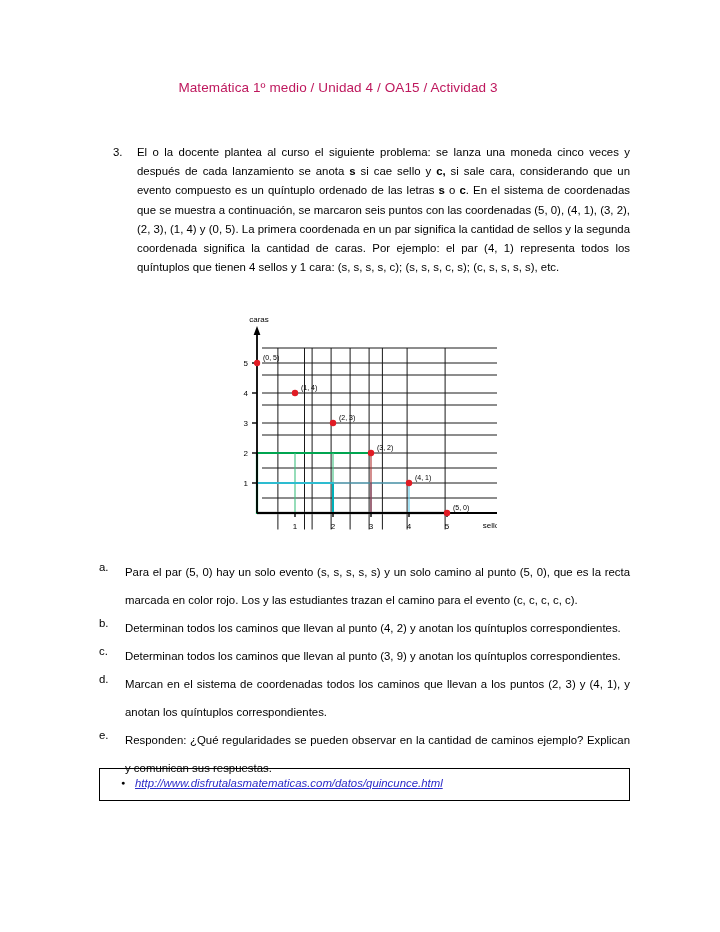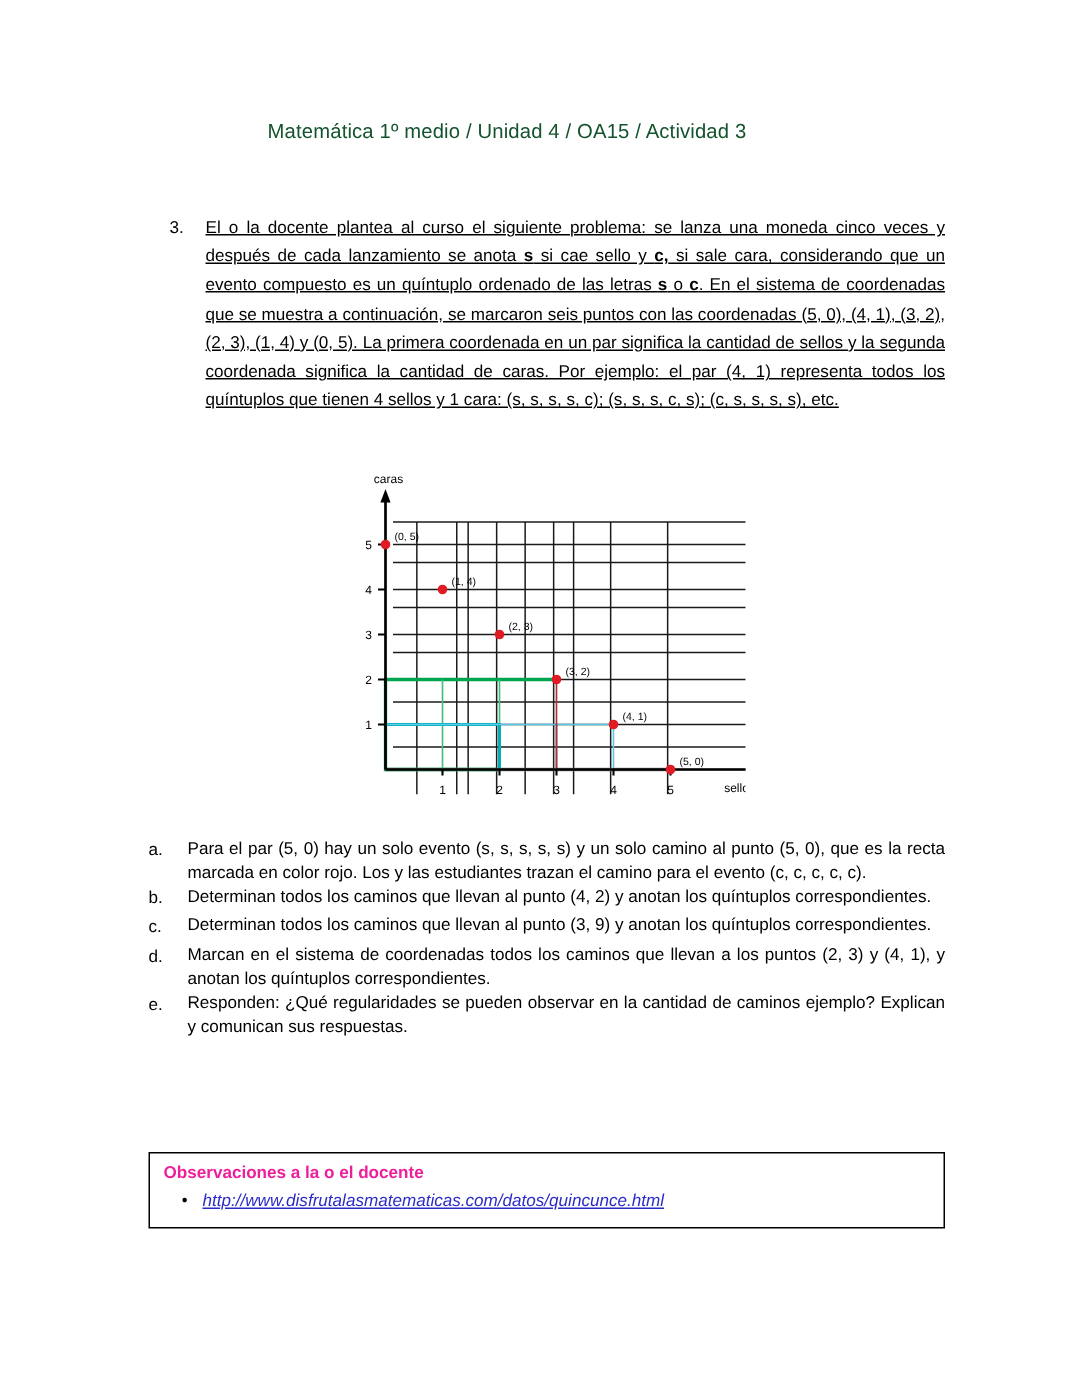--- a/index.html
+++ b/index.html
@@ -22,21 +22,21 @@
     box-sizing: border-box;
   }
 
   
   .doc-title {
     position: absolute;
     top: 80px;
     left: 0;
     width: 676px;
     text-align: center;
-    color: #14532d;
+    color: #be185d;
     font-size: 13.5px;
     font-weight: 400;
     letter-spacing: 0.1px;
   }
 
   
   .main-item {
     position: absolute;
     top: 143px;
     left: 113px;
@@ -49,21 +49,20 @@
     flex: 0 0 24px;
     font-size: 11.4px;
     line-height: 19.2px;
   }
   .main-item-body {
     flex: 1;
     font-size: 11.4px;
     line-height: 19.2px;
     text-align: justify;
     text-justify: inter-word;
-    text-decoration: underline;
   }
   .main-item-body b { font-weight: 700; }
 
   
   .graph-wrap {
     position: absolute;
     top: 305px;
     left: 225px;
     width: 272px;
     height: 248px;
@@ -84,21 +83,21 @@
   }
   .letter-mark {
     flex: 0 0 26px;
     width: 26px;
     font-size: 11.4px;
     line-height: 19.4px;
   }
   .letter-text {
     flex: 1;
     font-size: 11.4px;
-    line-height: 16px;
+    line-height: 28px;
     text-align: justify;
     text-justify: inter-word;
   }
 
   
   .obs-box {
     position: absolute;
     top: 768px;
     left: 99px;
     width: 531px;
@@ -246,19 +245,18 @@
         <div class="letter-mark">d.</div>
         <div class="letter-text">Marcan en el sistema de coordenadas todos los caminos que llevan a los puntos (2, 3) y (4, 1), y anotan los quíntuplos correspondientes.</div>
       </div>
       <div class="letter-row">
         <div class="letter-mark">e.</div>
         <div class="letter-text">Responden: ¿Qué regularidades se pueden observar en la cantidad de caminos ejemplo? Explican y comunican sus respuestas.</div>
       </div>
     </div>
 
   <div class="obs-box">
-    <div class="obs-title">Observaciones a la o el docente</div>
     <ul class="obs-links" id="obs-links">
         <li><a class="obs-link" href="#" style="color: rgb(43, 43, 200); font-style: italic;">http://www.disfrutalasmatematicas.com/datos/quincunce.html</a></li>
       </ul>
   </div>
 
 </div>
 
 </body></html>

